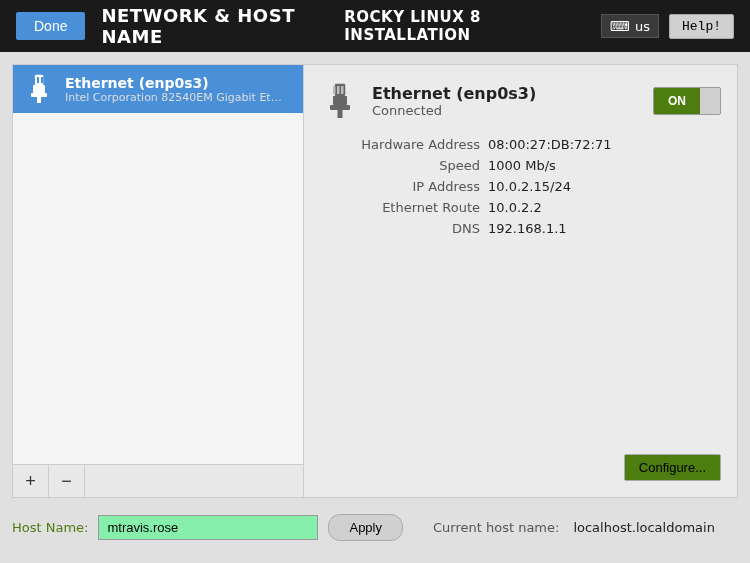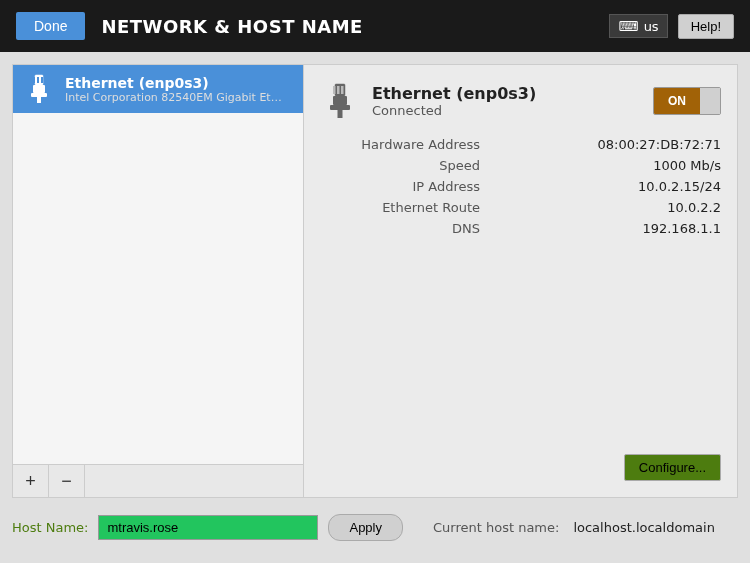--- a/index.html
+++ b/index.html
@@ -68,20 +68,21 @@
       color: white;
       font-size: 13px;
     }
     .help-button {
       background: #d0d0d0;
       border: 1px solid #aaa;
       padding: 4px 12px;
       font-size: 13px;
       cursor: pointer;
       border-radius: 2px;
+      font-family: Liberation Mono, monospace;
     }
 
     
     .main {
       display: flex;
       flex-direction: column;
       height: calc(563px - 62px);
       padding: 12px;
       gap: 10px;
     }
@@ -197,21 +198,21 @@
 
     
     .toggle-switch {
       display: flex;
       border: 1px solid #999;
       border-radius: 2px;
       overflow: hidden;
       height: 28px;
     }
     .toggle-on {
-      background: #a16207;
+      background: #4d7c0f;
       color: white;
       padding: 4px 14px;
       font-size: 12px;
       font-weight: bold;
       display: flex;
       align-items: center;
       cursor: pointer;
       border: none;
     }
     .toggle-off {
@@ -233,21 +234,20 @@
       margin-left: 20px;
     }
     .detail-label {
       text-align: right;
       color: #555;
       font-size: 13px;
     }
     .detail-value {
       color: #222;
       font-size: 13px;
-      text-align: right;
     }
 
     
     .configure-area {
       margin-top: auto;
       display: flex;
       justify-content: flex-end;
     }
     .configure-button {
       background: #4d7c0f;
@@ -265,21 +265,21 @@
       gap: 10px;
       padding: 6px 0 0 0;
     }
     .host-name-label {
       font-size: 13px;
       color: #4d7c0f;
       white-space: nowrap;
     }
     .host-name-input {
       border: 1px solid #999;
-      background: #22c55e;
+      background: #86efac;
       padding: 4px 8px;
       font-size: 13px;
       width: 220px;
       outline: none;
     }
     .apply-button {
       background: #d0d0d0;
       border: 1px solid #aaa;
       padding: 5px 20px;
       font-size: 13px;
@@ -309,20 +309,21 @@
   </style>
 </head>
 <body>
 
 <div class="header">
   <div class="header-left">
     <button class="done-button">Done</button>
     <span class="header-title">NETWORK &amp; HOST NAME</span>
   </div>
   <div class="header-right">
+    <span class="header-right-title">ROCKY LINUX 8 INSTALLATION</span>
     <div class="keyboard-indicator">
       <span class="keyboard-icon">⌨</span>
       <span class="keyboard-lang">us</span>
     </div>
     <button class="help-button">Help!</button>
   </div>
 </div>
 
 <div class="main">
 

